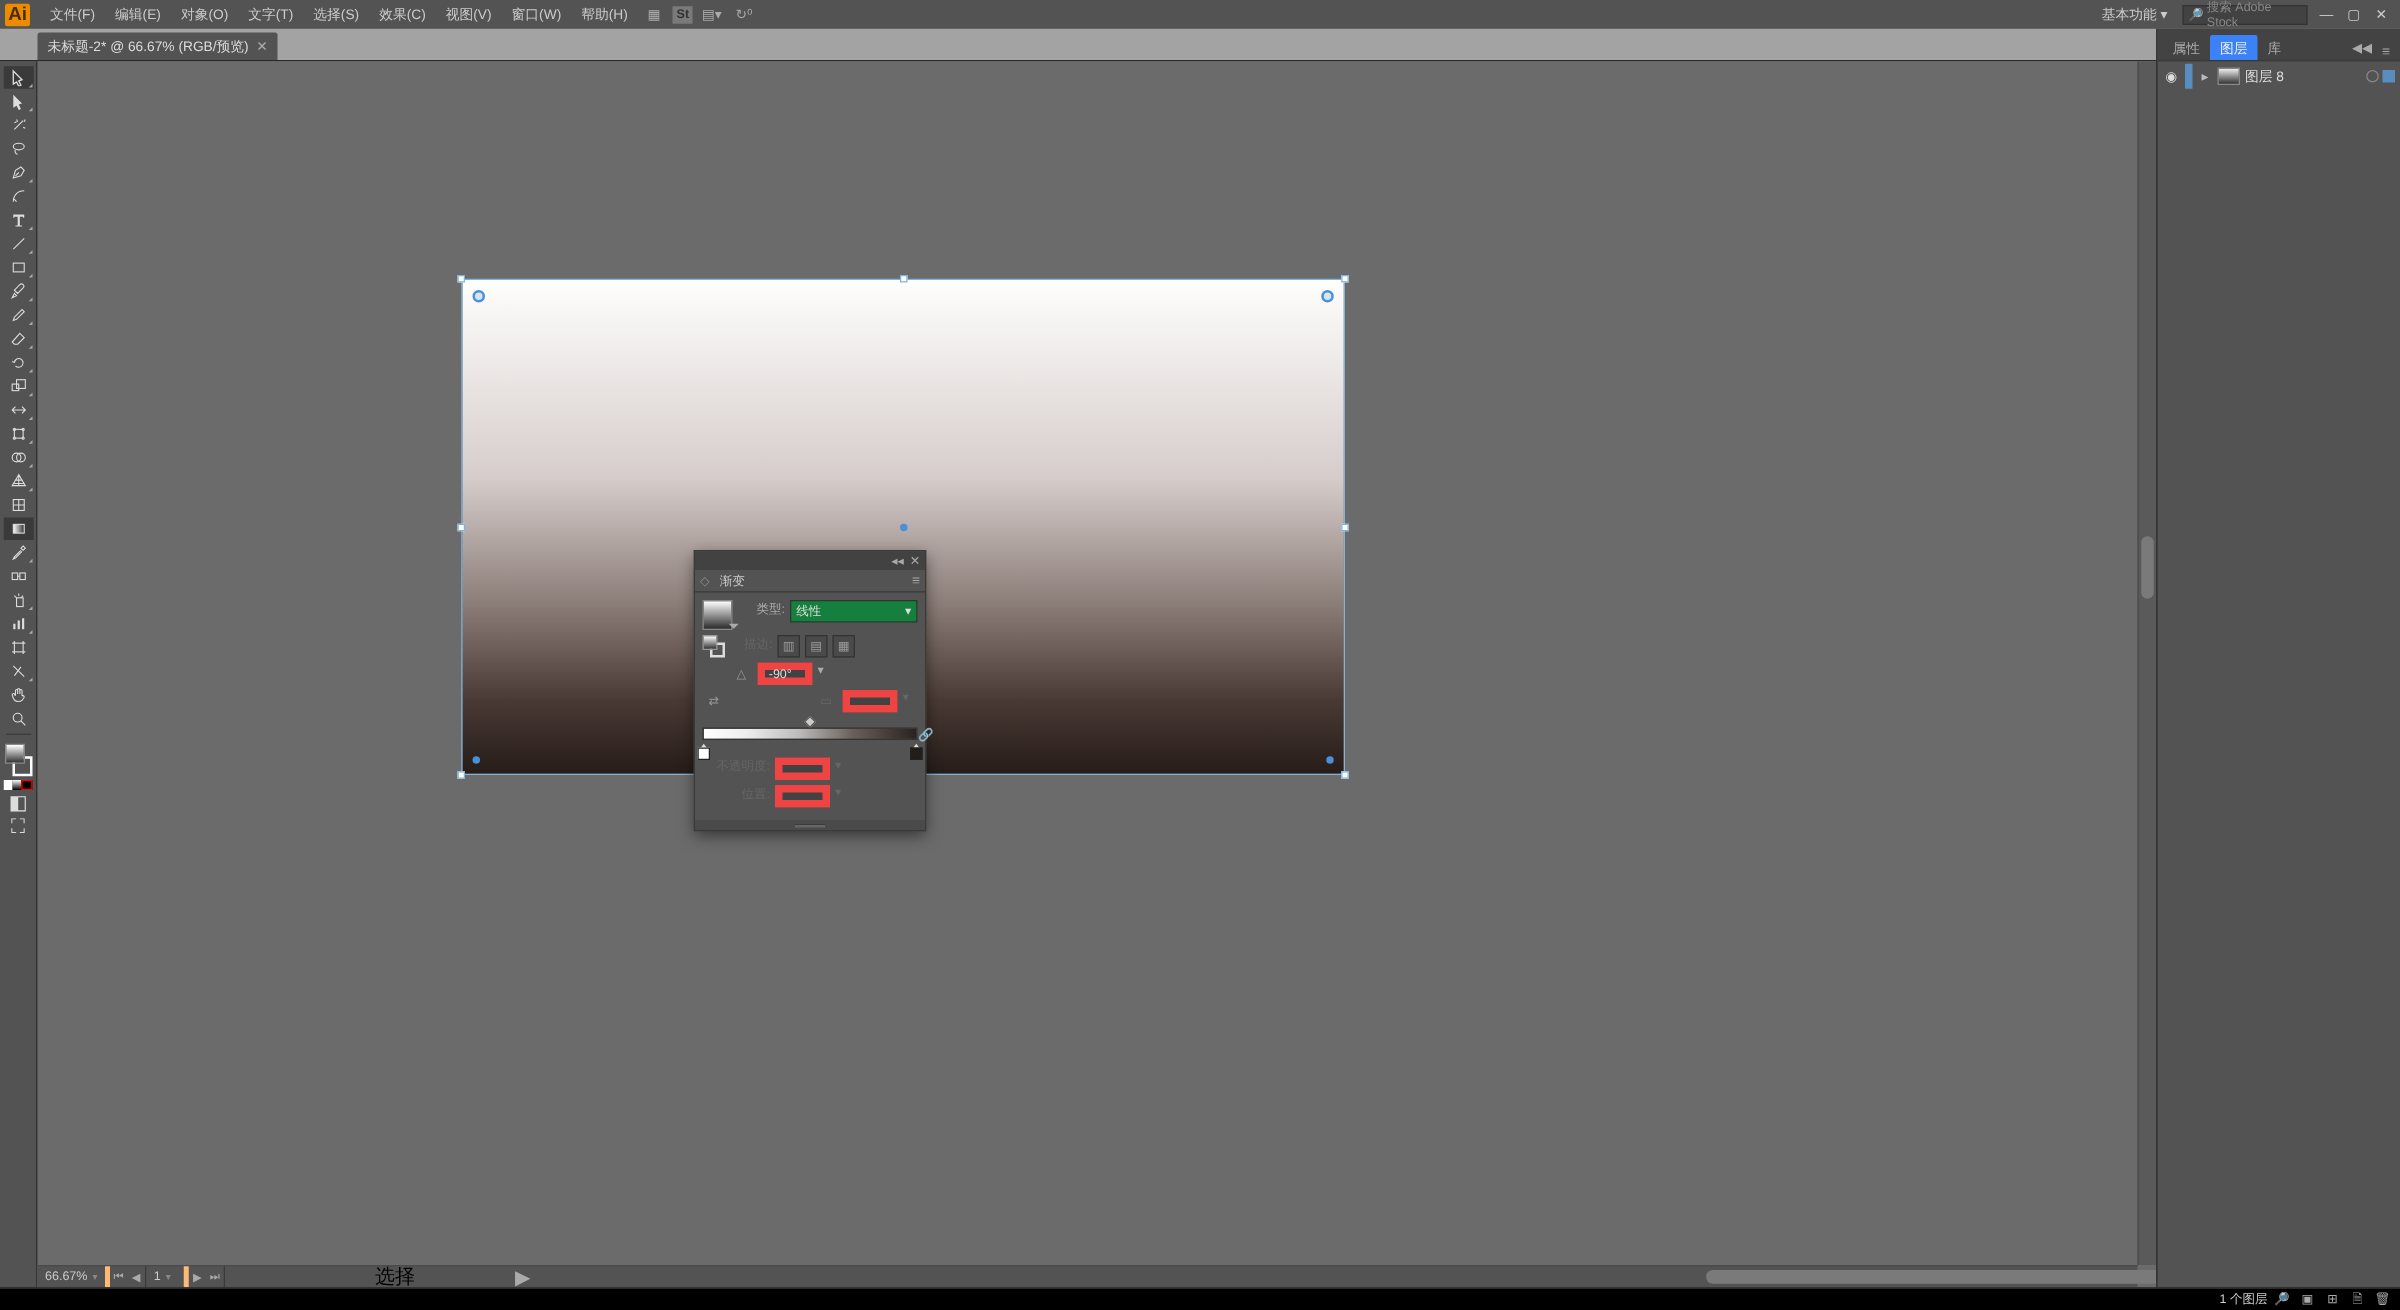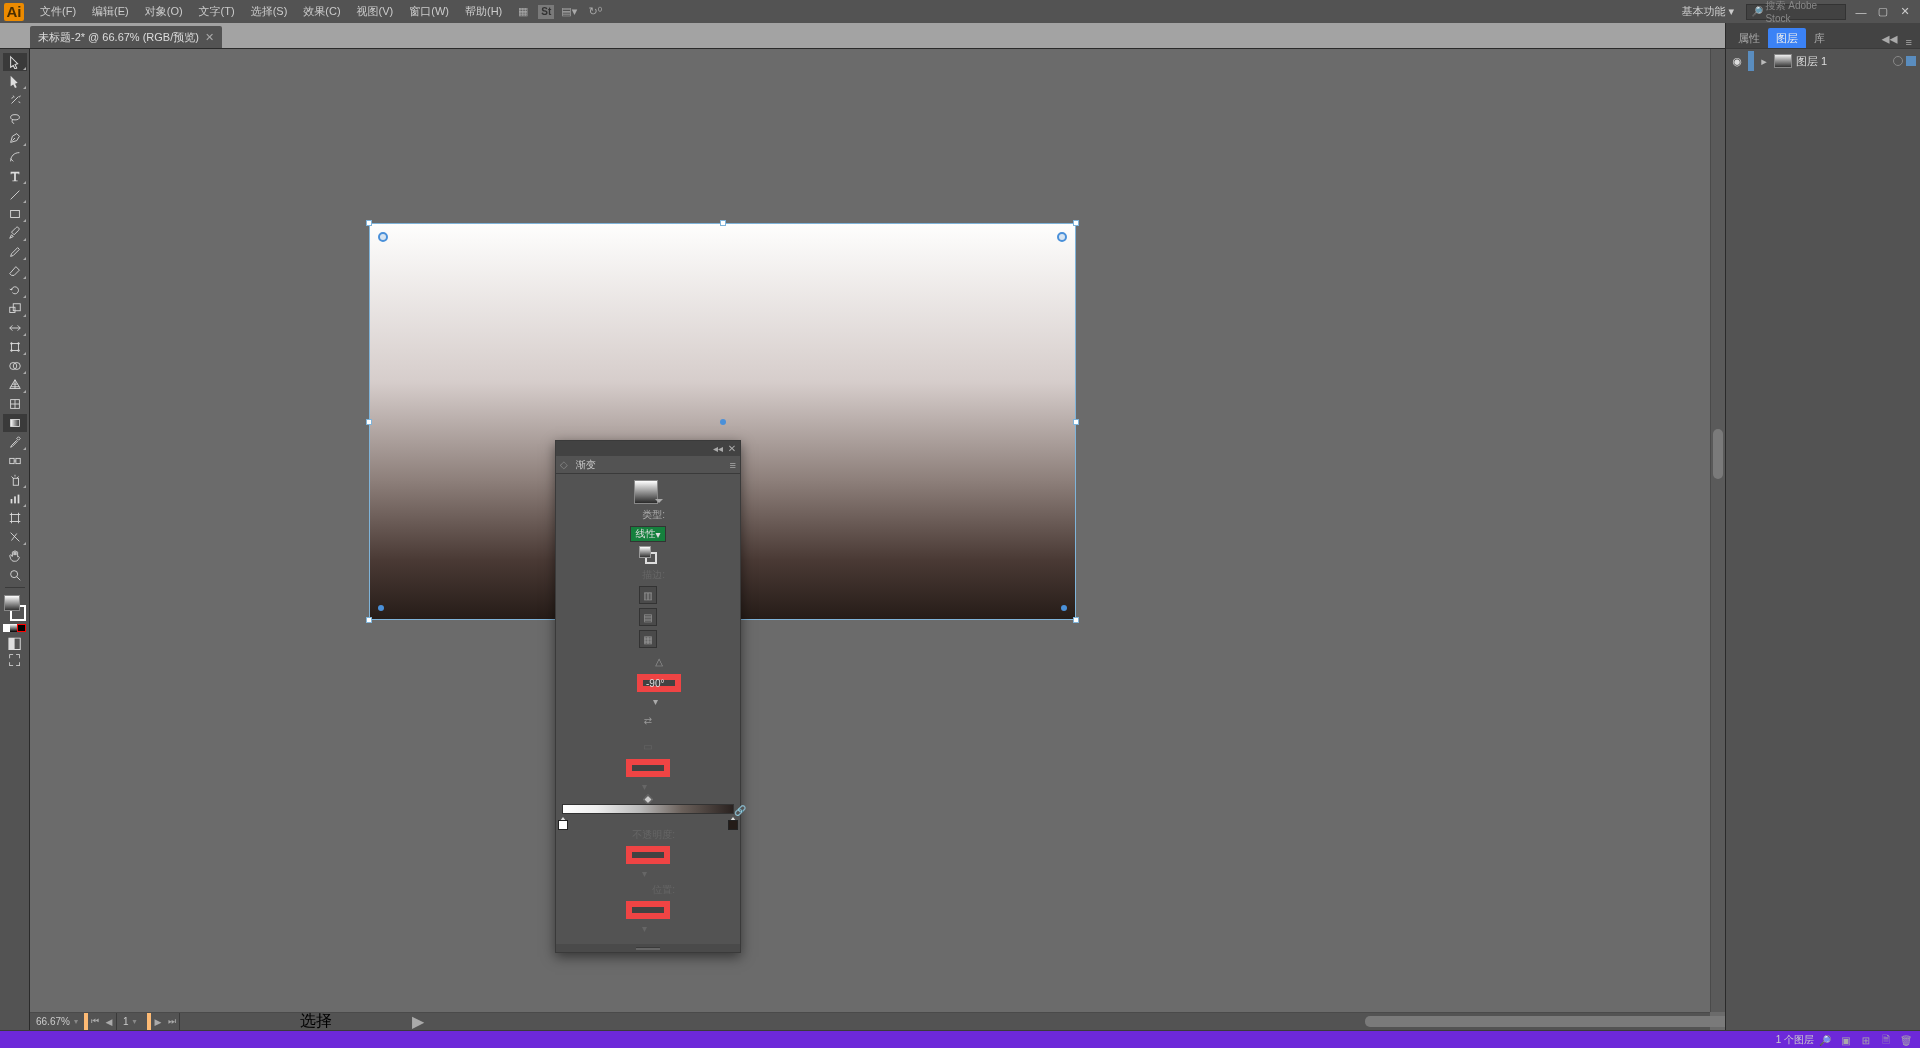--- a/index.html
+++ b/index.html
@@ -41,21 +41,21 @@
 .sel-marker { position: absolute; width: 10px; height: 10px; border: 2px solid #4a90d9; border-radius: 50%; background: rgba(74,144,217,0.2); }
 .sel-marker.sm { width: 6px; height: 6px; background: #4a90d9; border: none; }
 
 .gradient-panel { position: absolute; left: 555px; top: 440px; width: 186px; background: #535353; border: 1px solid #3a3a3a; font-size: 10px; color: #ccc; box-shadow: 0 4px 12px rgba(0,0,0,0.5); }
 .panel-header { height: 15px; background: #424242; display: flex; align-items: center; justify-content: flex-end; padding: 0 2px; }
 .panel-hbtn { width: 12px; height: 12px; display: flex; align-items: center; justify-content: center; color: #aaa; cursor: pointer; font-size: 10px; margin-left: 2px; }
 .panel-tabs { height: 18px; display: flex; align-items: center; padding: 0 4px; border-bottom: 1px solid #3a3a3a; }
 .panel-tab { padding: 0 6px; height: 18px; display: flex; align-items: center; }
 .panel-menu { margin-left: auto; cursor: pointer; color: #aaa; font-size: 11px; }
 .panel-body { padding: 6px; }
-.panel-row { display: flex; align-items: center; gap: 4px; margin-bottom: 4px; min-height: 18px; flex-direction: column; }
+.panel-row { display: flex; align-items: flex-start; gap: 4px; margin-bottom: 4px; min-height: 18px; }
 .grad-preview { width: 24px; height: 24px; background: linear-gradient(#fff,#2a2a2a); border: 1px solid #888; position: relative; margin-right: 4px; }
 .grad-preview::after { content: ''; position: absolute; right: -6px; bottom: 0; width: 0; height: 0; border-left: 4px solid transparent; border-right: 4px solid transparent; border-top: 4px solid #aaa; }
 .pr-label { color: #aaa; width: 34px; text-align: right; }
 .pr-select { flex: 1; height: 18px; background: #15803d; border: 1px solid #333; color: #ddd; display: flex; align-items: center; padding: 0 4px; justify-content: space-between; cursor: pointer; }
 .pr-input { width: 44px; height: 18px; background: #424242; border: 6px solid #ef4444; color: #ddd; padding: 0 3px; display: flex; align-items: center; }
 .pr-input.disabled { color: #666; }
 .pr-dd { width: 12px; color: #aaa; cursor: pointer; }
 .tiny-icon { width: 18px; height: 18px; display: flex; align-items: center; justify-content: center; background: #4a4a4a; border: 1px solid #333; cursor: pointer; color: #999; }
 .tiny-icon.flat { background: transparent; border: none; }
 .fill-stroke-mini { width: 18px; height: 18px; position: relative; }
@@ -80,21 +80,21 @@
 .layers-list { padding: 2px 0; }
 .layer-row { height: 20px; display: flex; align-items: center; font-size: 11px; color: #ddd; padding-right: 4px; }
 .layer-vis { width: 22px; height: 20px; display: flex; align-items: center; justify-content: center; color: #ddd; cursor: pointer; }
 .layer-gutter { width: 6px; height: 20px; background: #5a8dbf; margin-right: 4px; }
 .layer-expand { width: 12px; color: #bbb; cursor: pointer; text-align: center; }
 .layer-thumb { width: 18px; height: 14px; background: linear-gradient(#eee,#333); border: 1px solid #888; margin: 0 4px; }
 .layer-name { flex: 1; }
 .layer-target { width: 10px; height: 10px; border: 1px solid #888; border-radius: 50%; margin-right: 3px; cursor:pointer; }
 .layer-sel { width: 10px; height: 10px; background: #5a8dbf; cursor:pointer; }
 
-.statusbar { position: absolute; left: 0; right: 0; bottom: 0; height: 18px; background: #6d28d9; border-top: 1px solid #3a3a3a; display: flex; align-items: flex-end; font-size: 10px; color: #ccc; }
+.statusbar { position: absolute; left: 0; right: 0; bottom: 0; height: 18px; background: #000000; border-top: 1px solid #3a3a3a; display: flex; align-items: flex-start; font-size: 10px; color: #ccc; }
 .status-seg { padding: 0 6px; border-right: 4px solid #fdba74; height: 100%; display: flex; align-items: center; }
 .status-seg.dd::after { content: '▾'; margin-left: 4px; color: #888; font-size: 8px; }
 .status-nav { display: flex; border-right: 1px solid #3a3a3a; }
 .status-nav-btn { width: 14px; height: 18px; display: flex; align-items: center; justify-content: center; cursor: pointer; color: #aaa; font-size: 9px; }
 .status-center { flex: 1; display: flex; align-items: center; justify-content: flex-start; padding-left: 120px; }
 .status-right { display: flex; align-items: center; gap: 4px; padding: 0 6px; }
 .status-icon { width: 16px; height: 16px; display: flex; align-items: center; justify-content: center; color: #aaa; cursor: pointer; }
 
 .zoom-ctrl { display: flex; align-items: center; font-size: 10px; color: #ccc; height: 100%; }
 </style>
@@ -419,21 +419,21 @@
     <div class="right-tab">库</div>
     <div class="right-toggle">◂◂</div>
     <div class="right-menu">≡</div>
   </div>
   <div class="layers-list">
     <div class="layer-row">
       <div class="layer-vis">◉</div>
       <div class="layer-gutter"></div>
       <div class="layer-expand">▸</div>
       <div class="layer-thumb"></div>
-      <div class="layer-name">图层 1</div>
+      <div class="layer-name">图层 8</div>
       <div class="layer-target"></div>
       <div class="layer-sel"></div>
     </div>
   </div>
 </div>
 
 <div class="statusbar">
   <div style="flex:1;"></div>
   <div class="status-right">
     <span>1 个图层</span>

